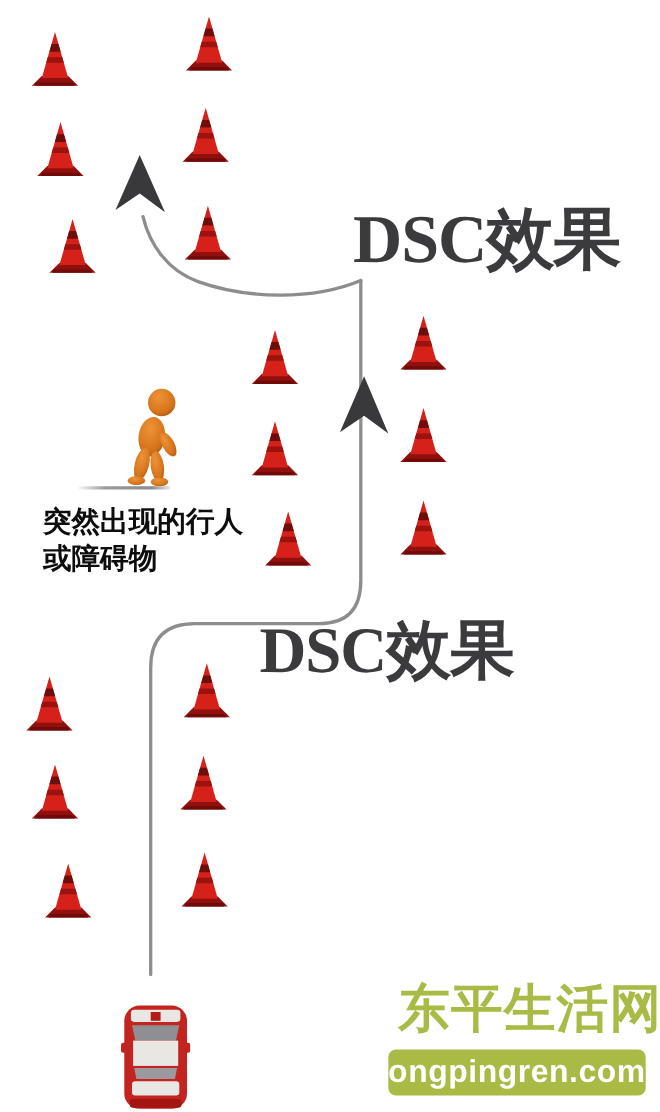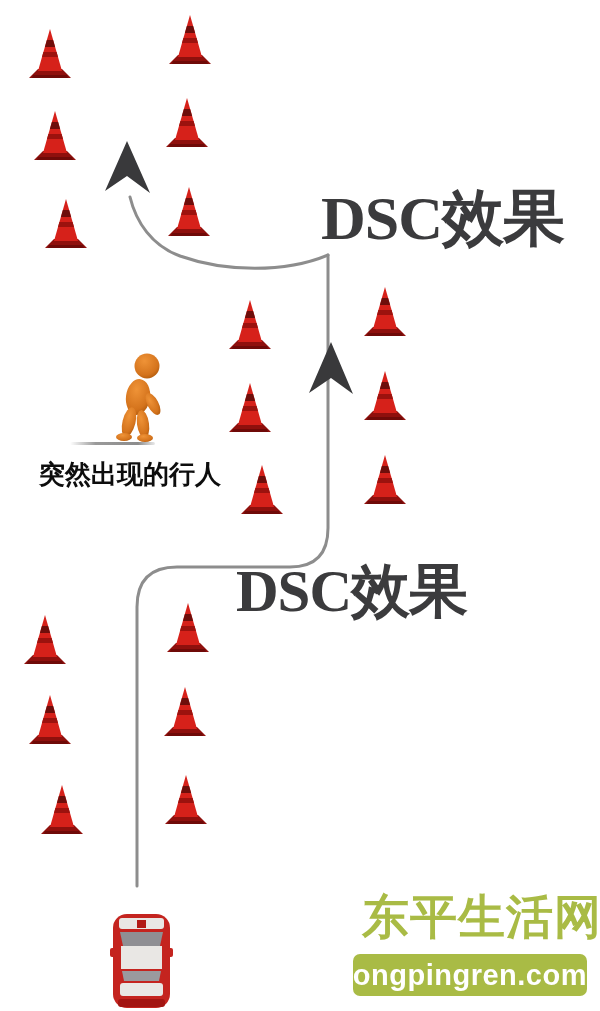--- a/index.html
+++ b/index.html
@@ -236,20 +236,21 @@
     <ellipse cx="12" cy="95" rx="8" ry="4" fill="url(#pg)"></ellipse>
     <ellipse cx="33" cy="96" rx="8" ry="4" fill="url(#pg)"></ellipse>
   </svg>
   <div class="ped-shadow"></div>
 
   <div class="dsc-label dsc-top">DSC效果</div>
   <div class="dsc-label dsc-bottom">DSC效果</div>
 
   <div class="ped-label">
     <div>突然出现的行人</div>
+    <div>或障碍物</div>
   </div>
 
   <svg class="car" width="63" height="98" viewBox="0 0 63 98">
     <rect x="3" y="2" width="57" height="94" rx="14" fill="var(--car-red,#c4241f)"></rect>
     <rect x="0" y="36" width="6" height="9" rx="2" fill="var(--car-red,#c4241f)"></rect>
     <rect x="57" y="36" width="6" height="9" rx="2" fill="var(--car-red,#c4241f)"></rect>
     <rect x="9" y="6" width="45" height="11" rx="3" fill="#e9e7e4"></rect>
     <rect x="27" y="8" width="9" height="8" fill="#b21b16"></rect>
     <polygon points="10,20 53,20 50,34 13,34" fill="#8f8f93"></polygon>
     <rect x="11" y="34" width="41" height="23" fill="#e9e7e4"></rect>

